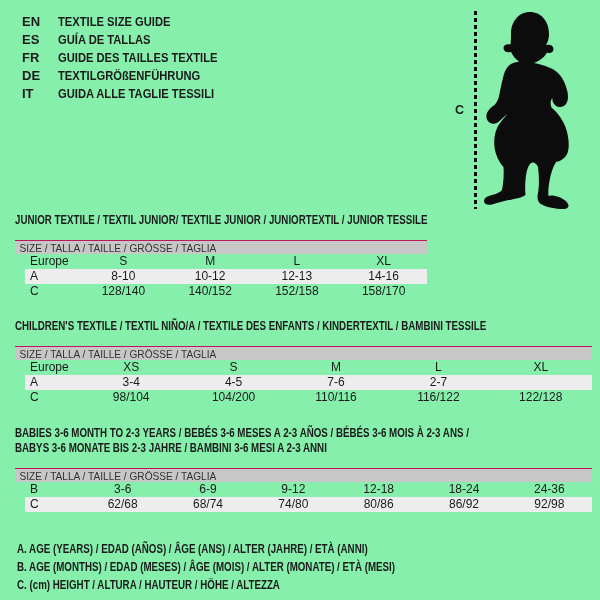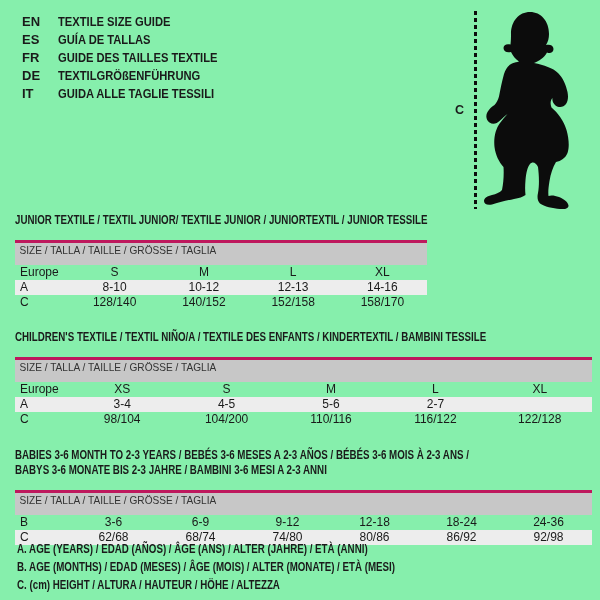--- a/index.html
+++ b/index.html
@@ -22,25 +22,25 @@
   .toddler{position:absolute;left:481px;top:9px;width:92px;height:202px;}
   .toddler path{fill:var(--sil);}
 
   
   #tables{position:absolute;left:15px;top:213px;width:577px;}
   .size-table{width:577px;margin-bottom:20px;}
   .size-table.t0{width:412px;}
   .size-table.t1{margin-bottom:21px;}
   .table-title{font-weight:bold;font-size:12.5px;line-height:15px;margin-bottom:12px;}
   .table-title div{white-space:nowrap;transform:scaleX(0.78);transform-origin:left center;}
-  .band{background:var(--band);height:25px;line-height:14px;font-size:11.5px;color:#333;
-    border-top:3px solid #be185d;box-sizing:border-box;text-decoration:underline;}
+  .band{background:var(--band);height:14px;line-height:14px;font-size:11.5px;color:#333;
+    border-top:1px solid #be185d;box-sizing:border-box;text-decoration:underline;}
   .band span{display:inline-block;padding-left:5px;white-space:nowrap;
     transform:scaleX(0.88);transform-origin:left center;}
-  .trow{display:grid;height:15px;line-height:15px;font-size:12px;}
+  .trow{display:grid;height:15px;line-height:15px;font-size:12px;margin-left:10px;}
   .trow.shaded{background:var(--shade);}
   .cell{text-align:center;overflow:visible;}
   .cell.label{text-align:left;padding-left:5px;}
 
   
   #footnotes{position:absolute;left:17px;top:540px;}
   .footnote{height:18px;line-height:18px;font-weight:bold;font-size:12.5px;white-space:nowrap;
     transform:scaleX(0.78);transform-origin:left center;}
 </style>
 </head>
@@ -163,21 +163,21 @@
           <span class="cell">XS</span>
           <span class="cell">S</span>
           <span class="cell">M</span>
           <span class="cell">L</span>
           <span class="cell">XL</span>
         </div>
         <div class="trow shaded" style="grid-template-columns: 55px repeat(5, 1fr);">
           <span class="cell label">A</span>
           <span class="cell">3-4</span>
           <span class="cell">4-5</span>
-          <span class="cell">5-6</span>
+          <span class="cell">7-6</span>
           <span class="cell">2-7</span>
         </div>
         <div class="trow" style="grid-template-columns: 55px repeat(5, 1fr);">
           <span class="cell label">C</span>
           <span class="cell">98/104</span>
           <span class="cell">104/200</span>
           <span class="cell">110/116</span>
           <span class="cell">116/122</span>
           <span class="cell">122/128</span>
         </div>

